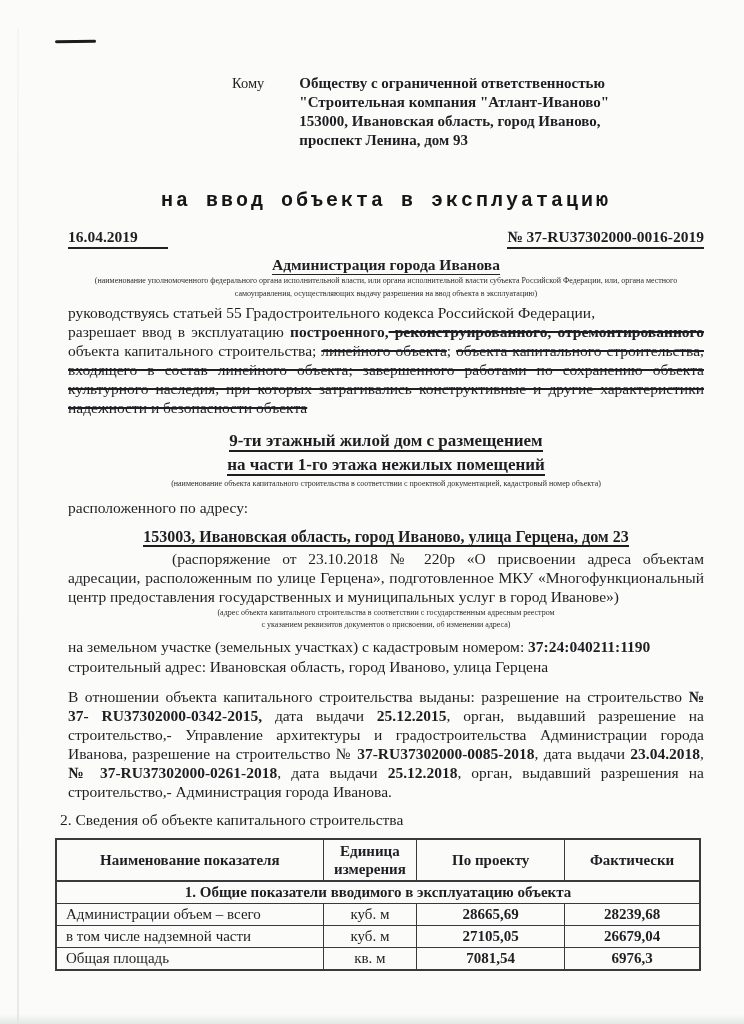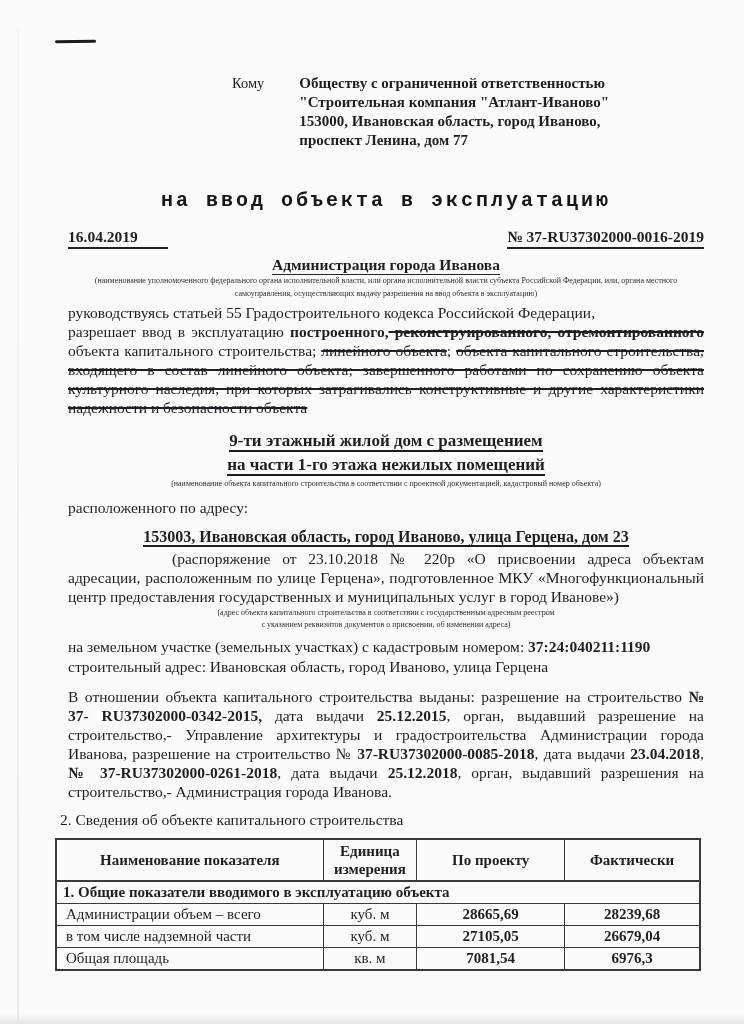--- a/index.html
+++ b/index.html
@@ -78,21 +78,21 @@
   .sec2 { margin-top: 9px; margin-left: -8px; font-size: 15.5px; line-height: 20px; }
 
   
   table.indicators {
     margin: 8px 0 0 -13px; width: 646px;
     border-collapse: collapse; font-size: 15px;
     border: 2px solid #3a3a3d;
   }
   .indicators th, .indicators td { border: 1px solid #3a3a3d; }
   .indicators thead th { font-weight: bold; text-align: center; padding: 2px 4px; line-height: 18px; border-bottom-width: 2px; }
-  .section-cell { font-weight: bold; padding: 1px 4px; line-height: 19px; }
+  .section-cell { font-weight: bold; text-align: center; padding: 1px 4px; line-height: 19px; }
   .indicators tbody td { padding: 1px 6px; line-height: 19px; }
   .name-cell { text-align: left; padding-left: 9px !important; }
   .unit-cell { text-align: center; }
   .val-cell { text-align: center; font-weight: bold; }
 </style>
 </head>
 <body>
 
 <div class="page">
 
@@ -100,21 +100,21 @@
   <div class="edge-line"></div>
 
   <div class="content">
 
     <div class="addressee-row">
       <div class="addressee-label">Кому</div>
       <div class="addressee-block">
         <div>Обществу с ограниченной ответственностью</div>
         <div>"Строительная компания "Атлант-Иваново"</div>
         <div>153000, Ивановская область,  город Иваново,</div>
-        <div>проспект Ленина, дом 77</div>
+        <div>проспект Ленина, дом 93</div>
       </div>
     </div>
 
     <div class="title-block">
       <div class="title-line2">на ввод объекта в эксплуатацию</div>
     </div>
 
     <div class="meta-row">
       <span class="meta-date">16.04.2019</span>
       <span class="meta-number">№ 37-RU37302000-0016-2019</span>

